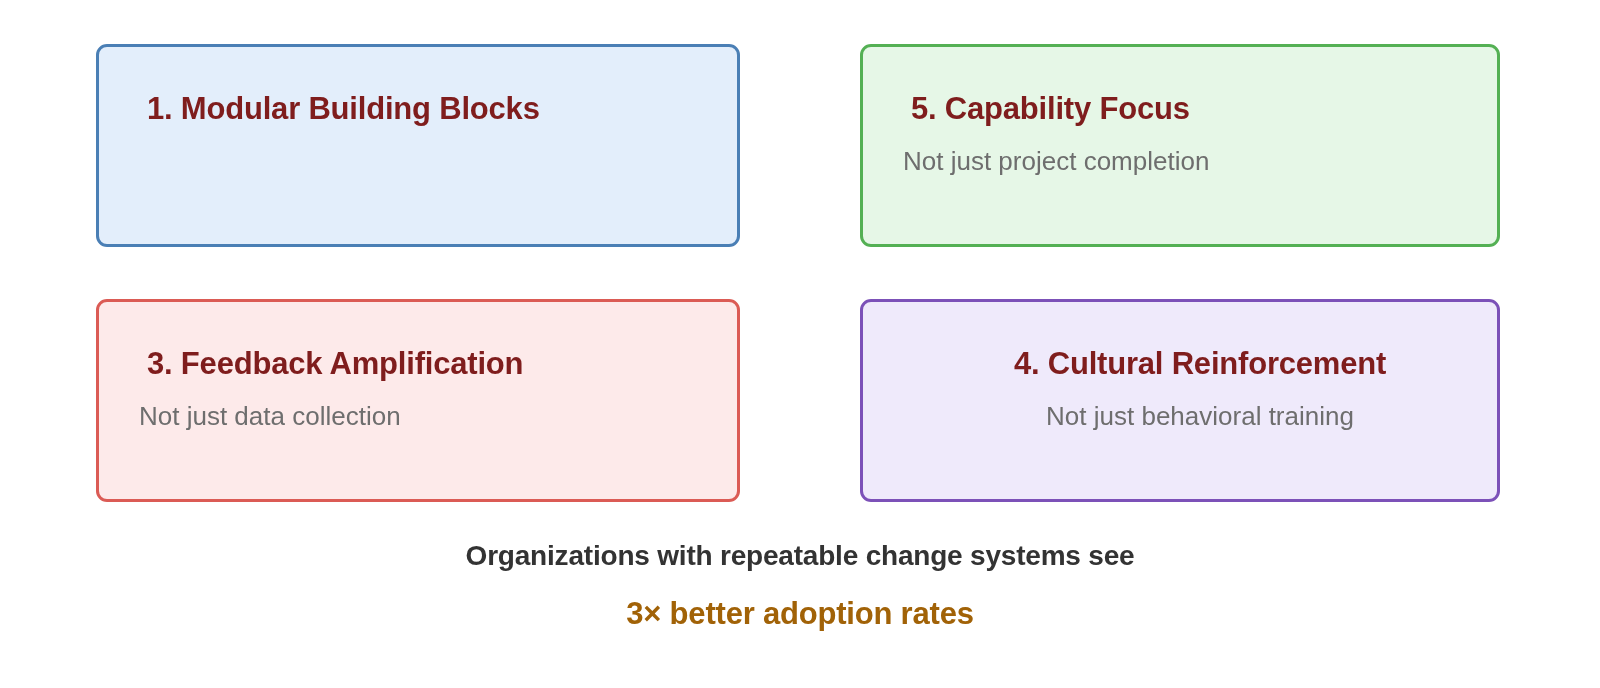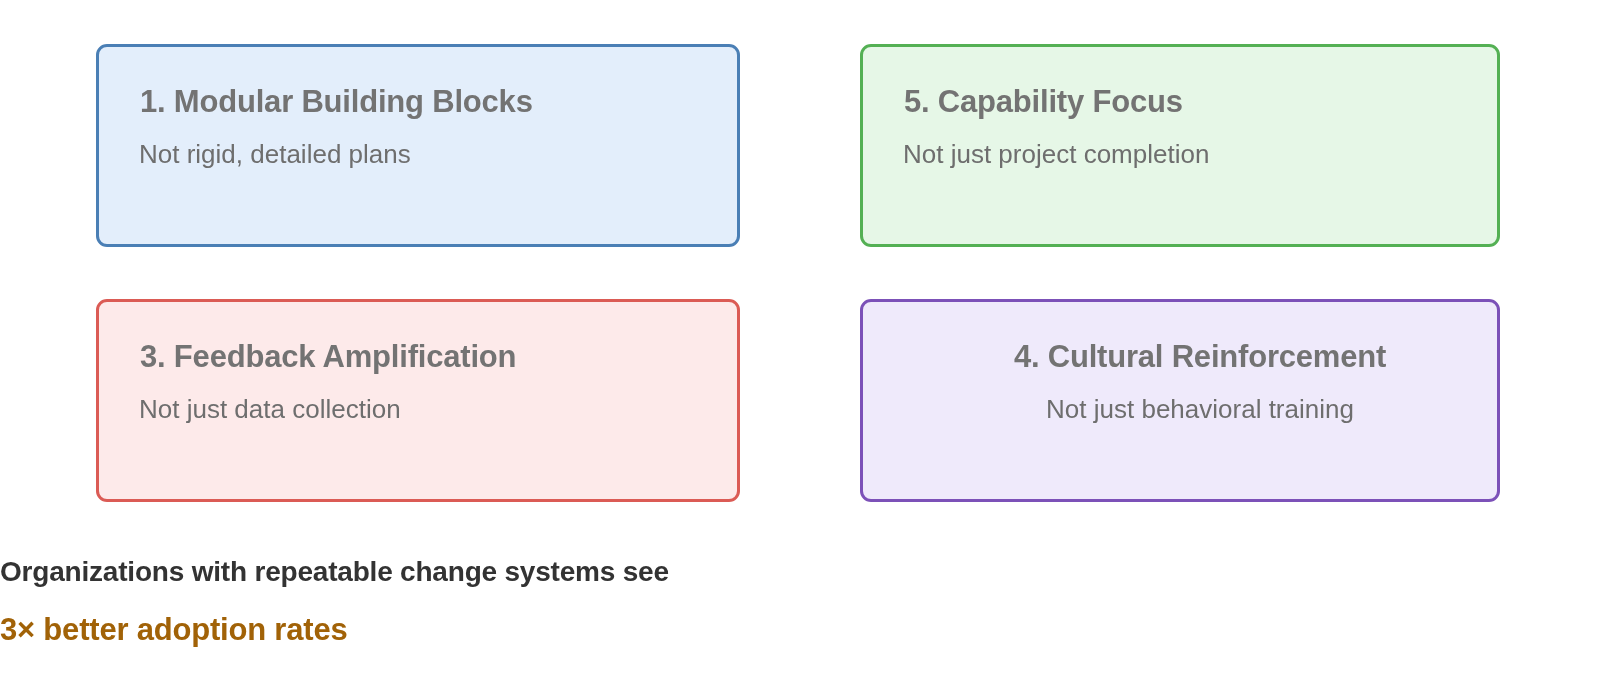--- a/index.html
+++ b/index.html
@@ -39,24 +39,24 @@
     box-sizing: border-box;
     border-style: solid;
     border-width: 3px;
     border-radius: 11px;
     padding: 38px 0 0 40px;
   }
 
   .card-title {
     font-size: 31px;
     font-weight: bold;
-    color: #737373;
+    color: #7f1d1d;
     letter-spacing: -0.2px;
     line-height: 1.05;
-    margin: 1px;
+    margin: 8px;
     white-space: nowrap;
   }
 
   .card-subtitle {
     font-size: 26px;
     font-weight: normal;
     color: #6e6e6e;
     line-height: 1.05;
     margin: 22px 0 0 0;
     white-space: nowrap;
@@ -67,22 +67,21 @@
   .card--green  { background: #e6f7e7; border-color: #54b054; }
   .card--red    { background: #fdeaea; border-color: #db5b55; }
   .card--purple { background: #efeafb; border-color: #7c51b8; text-align: center; }
 
   
   .footer {
     position: absolute;
     left: 0;
     top: 540px;
     width: 1600px;
-    text-align: left;
-    margin-top: 16px;
+    text-align: center;
   }
   .footer-line1 {
     font-size: 28px;
     font-weight: bold;
     color: #333333;
     letter-spacing: -0.2px;
     line-height: 1.12;
     margin: 0;
   }
   .footer-line2 {
@@ -96,21 +95,20 @@
 </style>
 </head>
 <body>
 
 <div class="canvas">
 
   <div class="card-grid">
 
     <div class="card card--blue">
       <div class="card-title">1. Modular Building Blocks</div>
-      <div class="card-subtitle">Not rigid, detailed plans</div>
     </div>
 
     <div class="card card--green">
       <div class="card-title">5. Capability Focus</div>
       <div class="card-subtitle">Not just project completion</div>
     </div>
 
     <div class="card card--red">
       <div class="card-title">3. Feedback Amplification</div>
       <div class="card-subtitle">Not just data collection</div>

